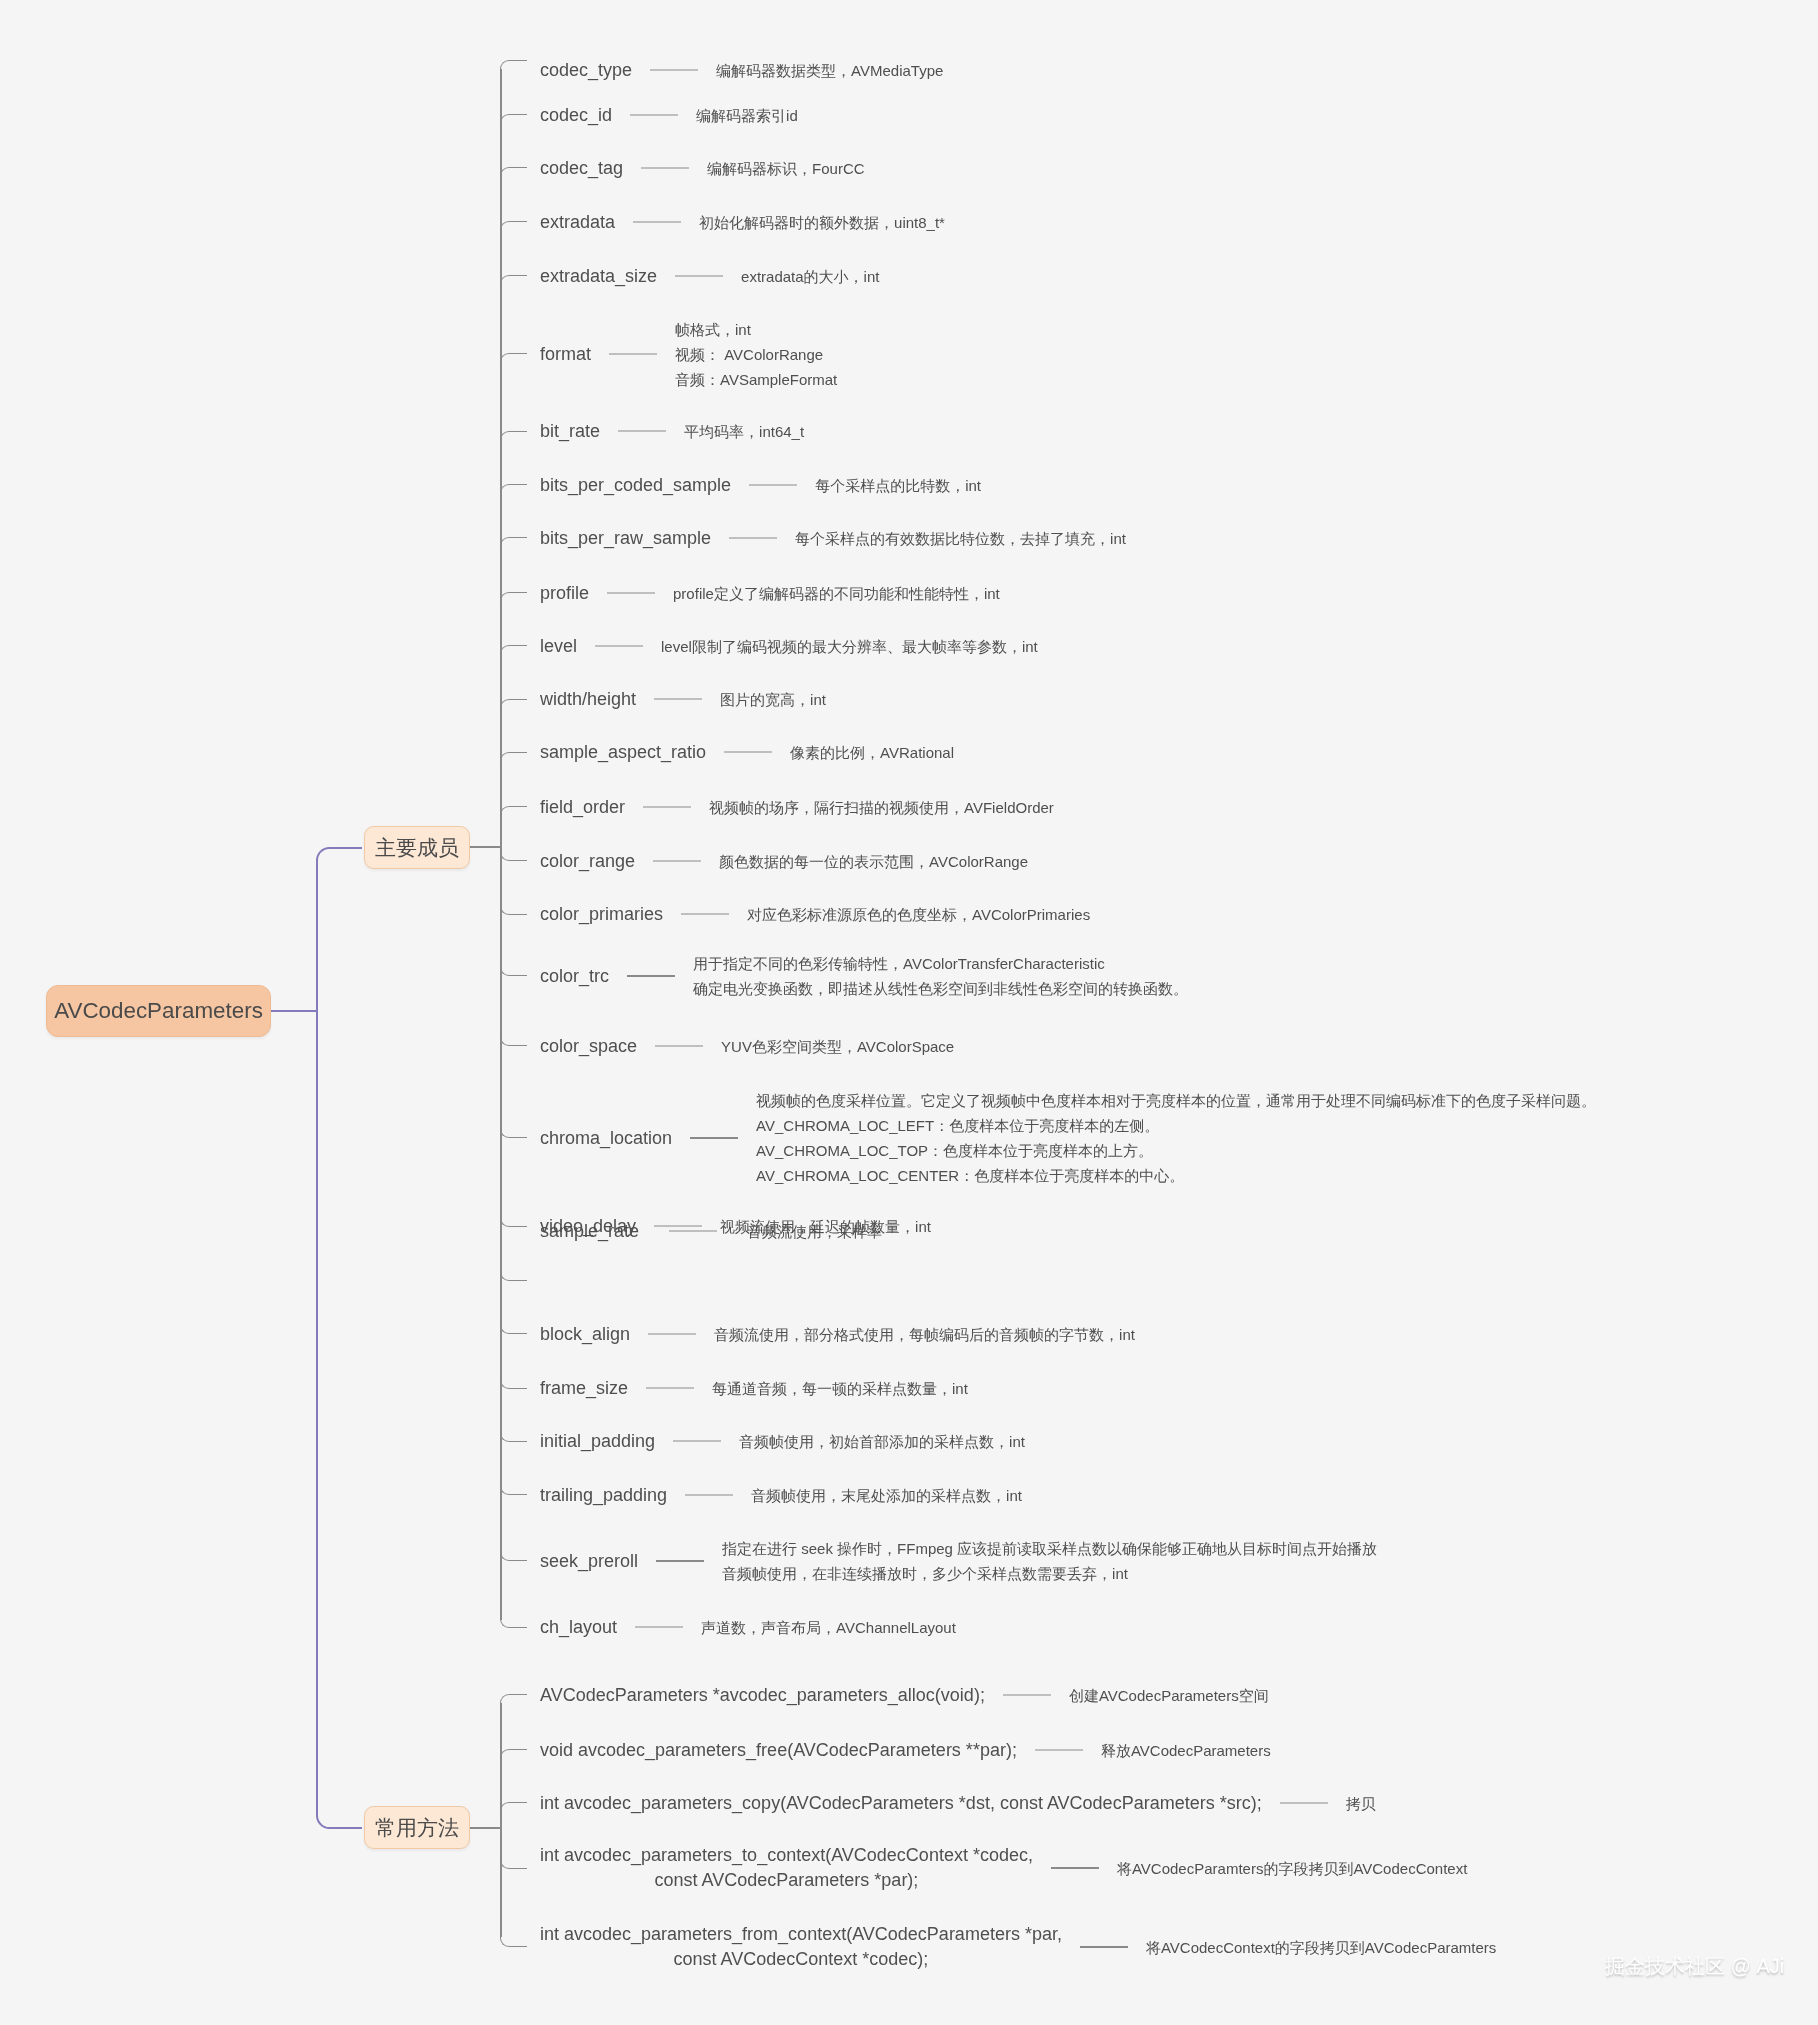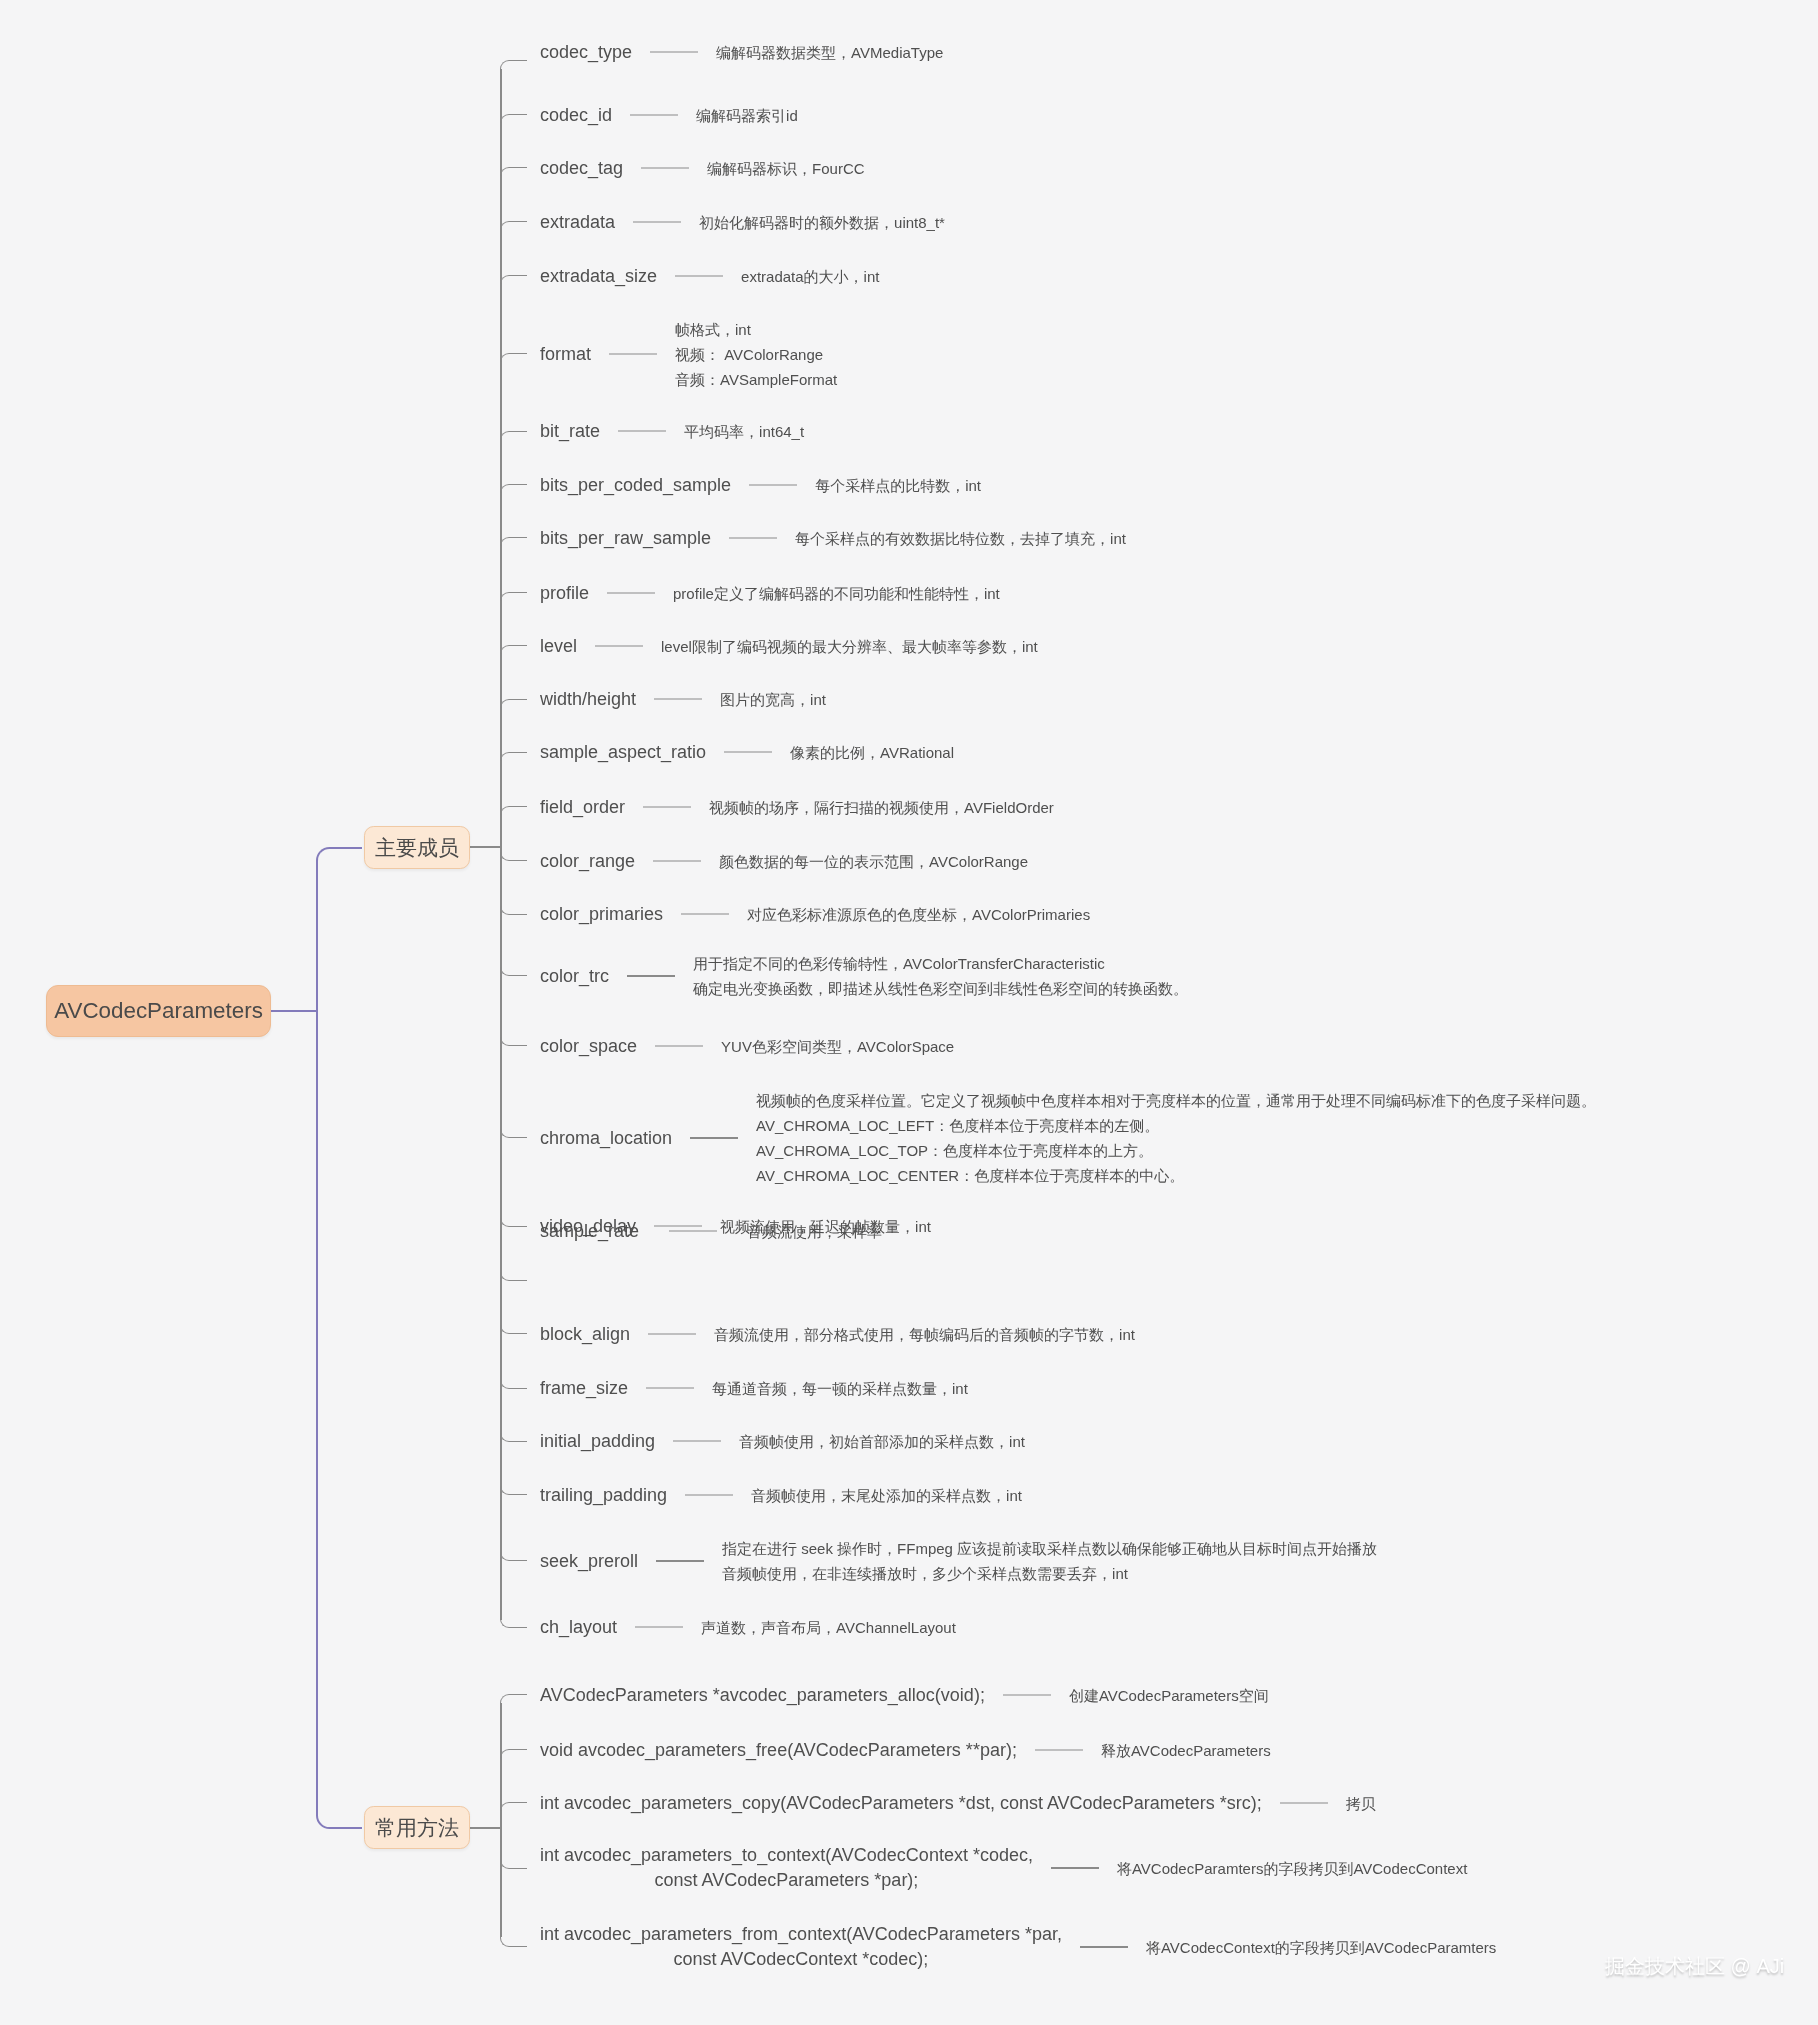--- a/index.html
+++ b/index.html
@@ -86,21 +86,21 @@
   </div>
   <div class="branch-box b1">
     <span>主要成员</span>
   </div>
   <div class="branch-box b2">
     <span>常用方法</span>
   </div>
 
   <div id="rows">
       <div class="elbow up" style="left: 500px; top: 60px;"></div>
-      <div class="row" style="top: 52px;">
+      <div class="row" style="top: 70px;">
         <span class="label">codec_type</span>
         <span class="dash"></span>
         <div class="desc">
           <div class="desc-line">编解码器数据类型，AVMediaType</div>
         </div>
       </div>
       <div class="elbow up" style="left: 500px; top: 114px;"></div>
       <div class="row" style="top: 115px;">
         <span class="label">codec_id</span>
         <span class="dash"></span>

